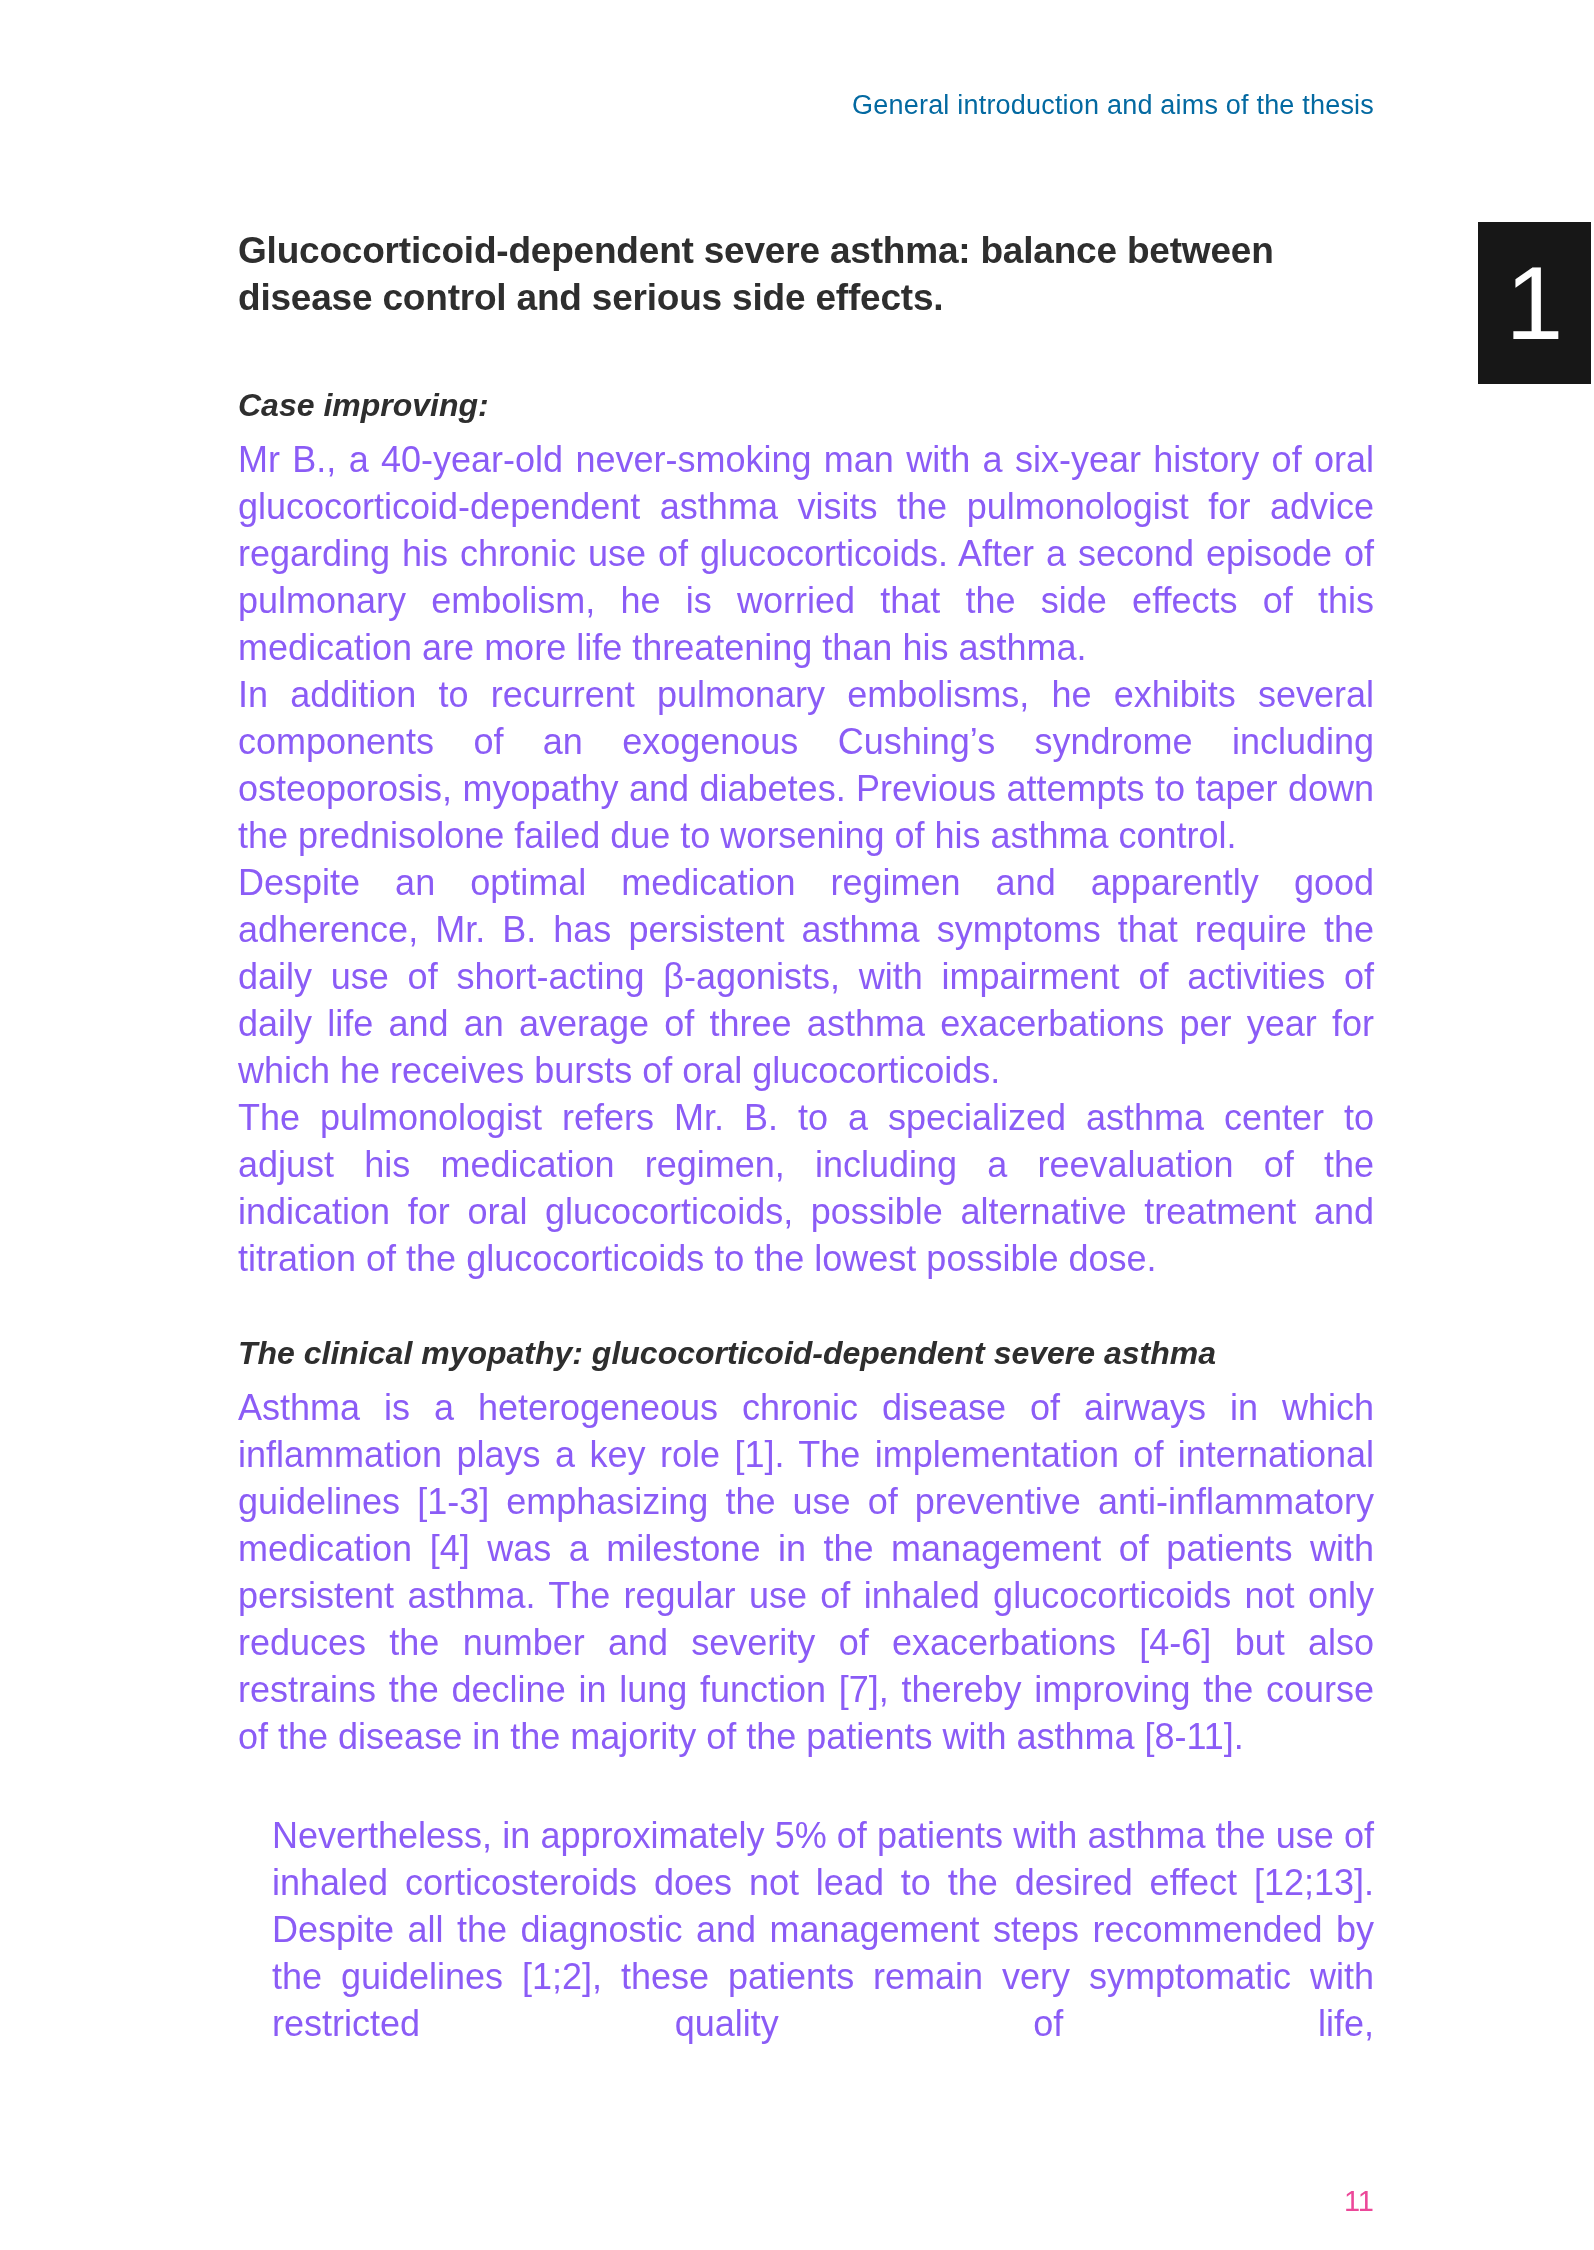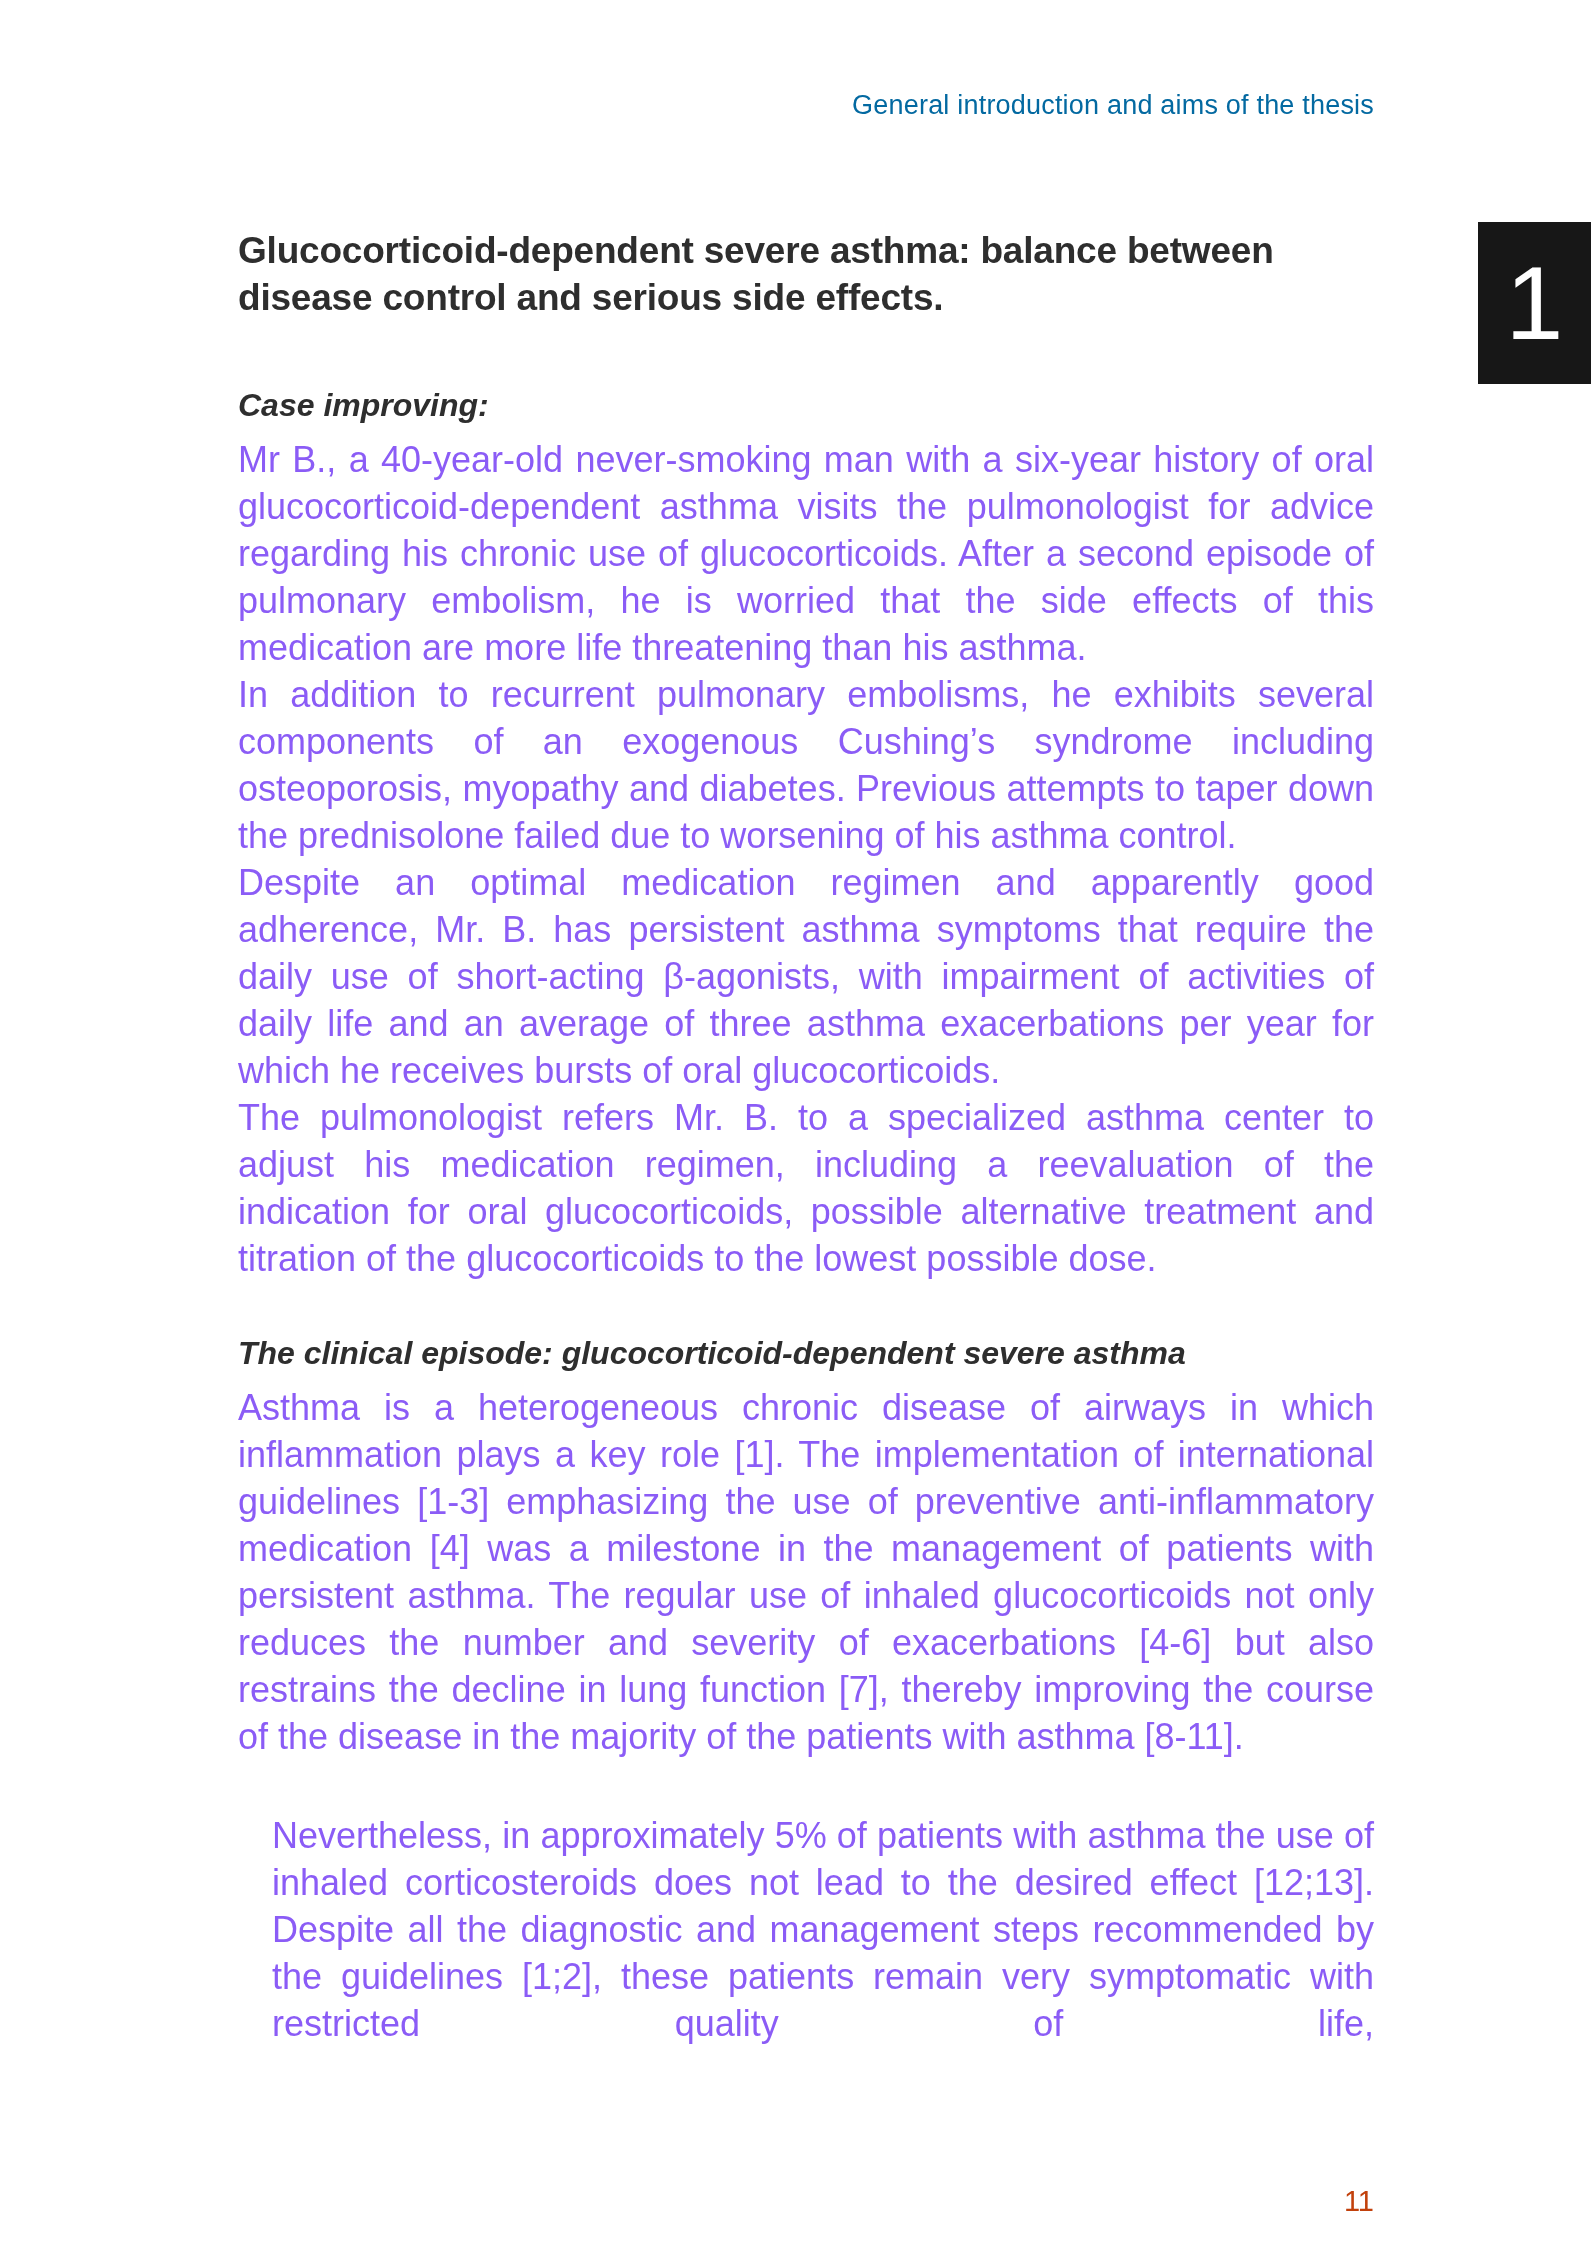--- a/index.html
+++ b/index.html
@@ -79,21 +79,21 @@
     text-align-last: justify;
     margin-left: 34px;
   }
   .page-number {
     position: absolute;
     top: 2185px;
     left: 238px;
     right: 220px;
     text-align: right;
     font-size: 29px;
-    color: #c2410c;
+    color: #ec4899;
   }
 </style>
 </head>
 <body>
 
 <div class="page">
 
   <div class="running-header">General introduction and aims of the thesis</div>
 
   <div class="chapter-tab">
@@ -107,21 +107,21 @@
     <h2 class="section-heading">Case improving:</h2>
 
     <p>Mr B., a 40-year-old never-smoking man with a six-year history of oral glucocorticoid-dependent asthma visits the pulmonologist for advice regarding his chronic use of glucocorticoids. After a second episode of pulmonary embolism, he is worried that the side effects of this medication are more life threatening than his asthma.</p>
 
     <p>In addition to recurrent pulmonary embolisms, he exhibits several components of an exogenous Cushing’s syndrome including osteoporosis, myopathy and diabetes. Previous attempts to taper down the prednisolone failed due to worsening of his asthma control.</p>
 
     <p>Despite an optimal medication regimen and apparently good adherence, Mr. B. has persistent asthma symptoms that require the daily use of short-acting β-agonists, with impairment of activities of daily life and an average of three asthma exacerbations per year for which he receives bursts of oral glucocorticoids.</p>
 
     <p>The pulmonologist refers Mr. B. to a specialized asthma center to adjust his medication regimen, including a reevaluation of the indication for oral glucocorticoids, possible alternative treatment and titration of the glucocorticoids to the lowest possible dose.</p>
 
-    <h2 class="section-heading spaced">The clinical episode: glucocorticoid-dependent severe asthma</h2>
+    <h2 class="section-heading spaced">The clinical myopathy: glucocorticoid-dependent severe asthma</h2>
 
     <p>Asthma is a heterogeneous chronic disease of airways in which inflammation plays a key role [1]. The implementation of international guidelines [1-3] emphasizing the use of preventive anti-inflammatory medication [4] was a milestone in the management of patients with persistent asthma. The regular use of inhaled glucocorticoids not only reduces the number and severity of exacerbations [4-6] but also restrains the decline in lung function [7], thereby improving the course of the disease in the majority of the patients with asthma [8-11].</p>
 
     <p class="gap-before justify-last">Nevertheless, in approximately 5% of patients with asthma the use of inhaled corticosteroids does not lead to the desired effect [12;13]. Despite all the diagnostic and management steps recommended by the guidelines [1;2], these patients remain very symptomatic with restricted quality of life,</p>
 
   </div>
 
   <div class="page-number">11</div>
 
 </div>

